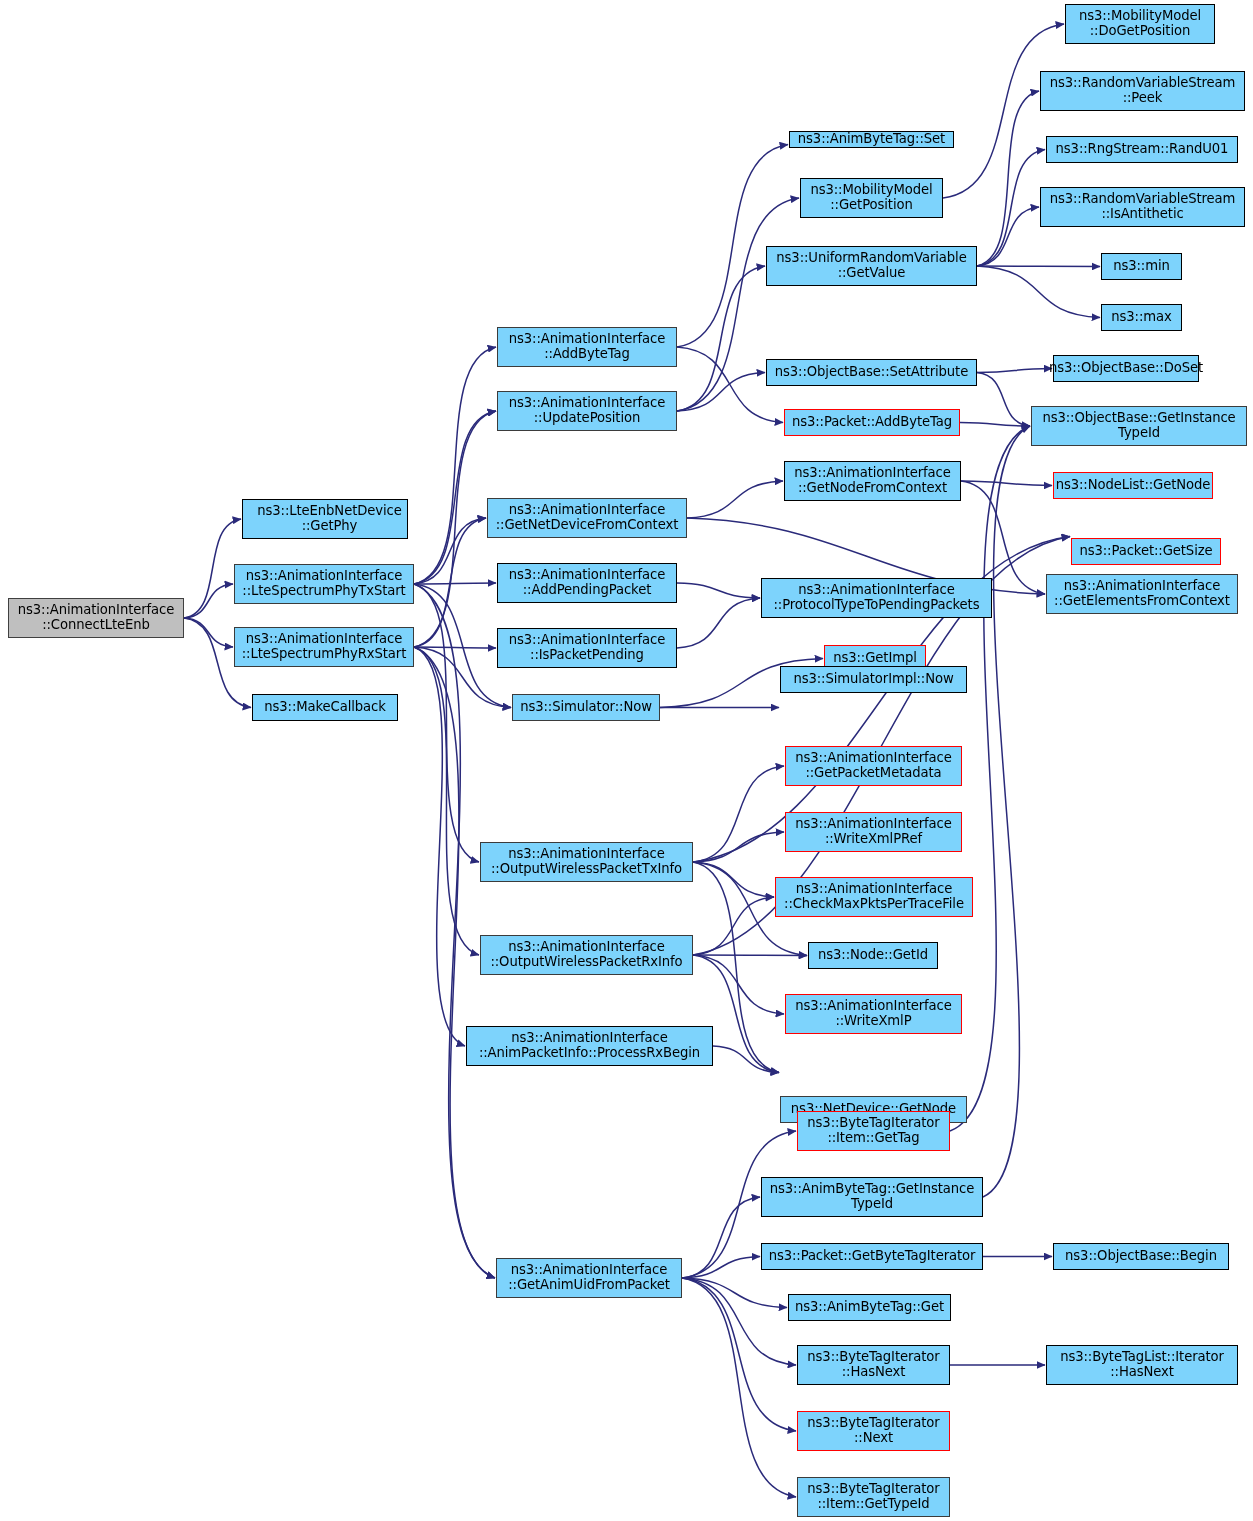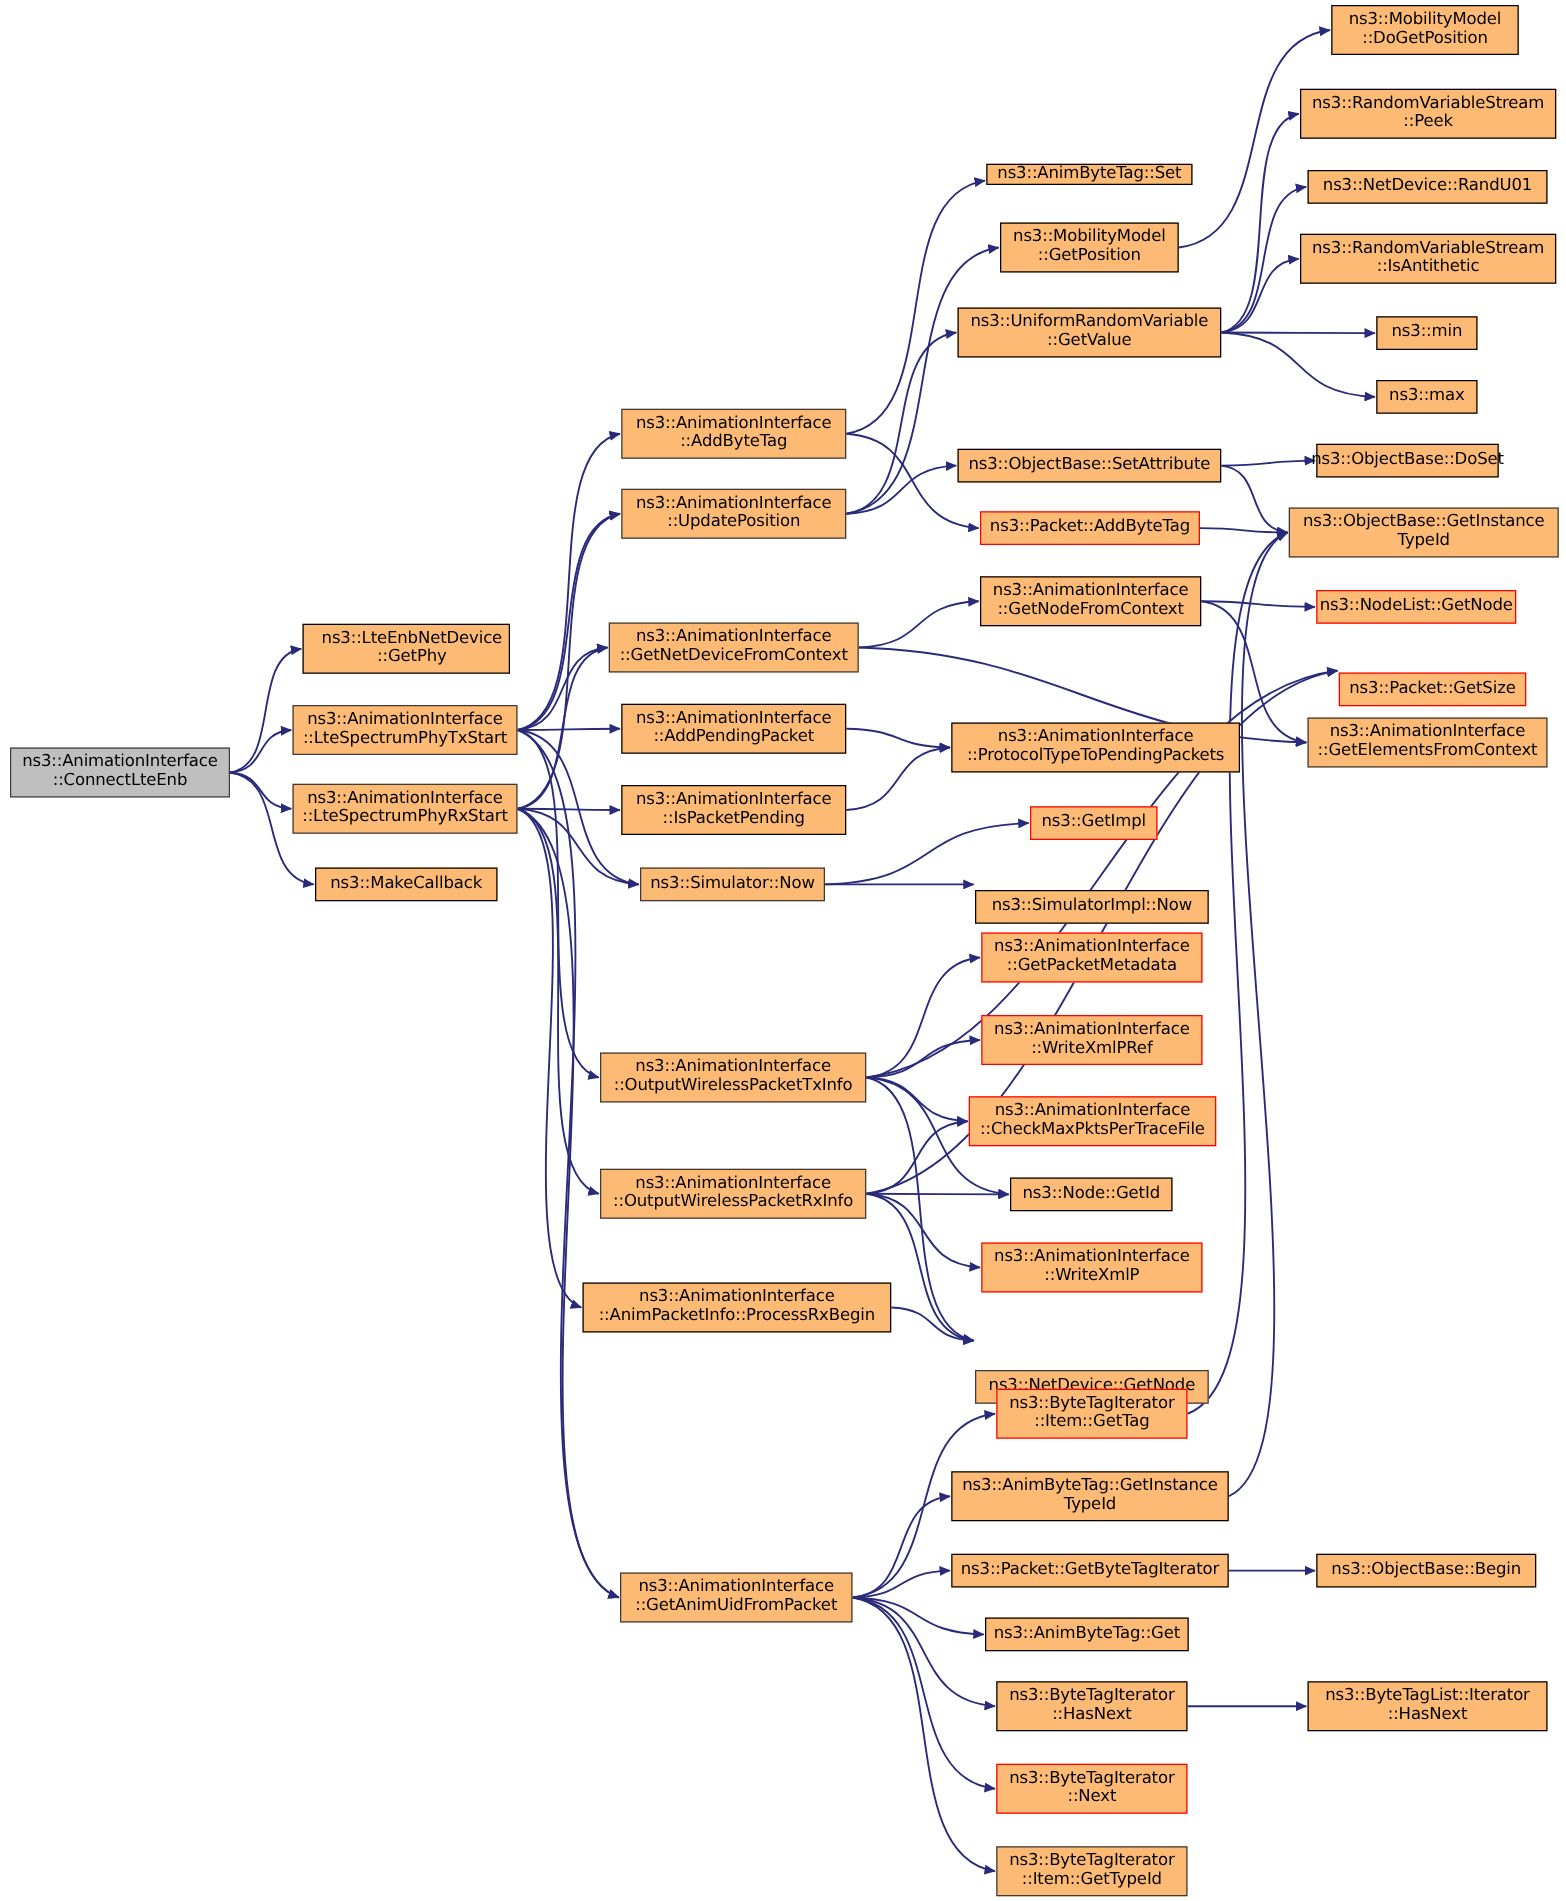--- a/index.html
+++ b/index.html
@@ -9,21 +9,21 @@
     height:1521px;
     background:#ffffff;
     font-family:"DejaVu Sans","Liberation Sans",sans-serif;
     overflow:hidden;
   }
   svg#edges{position:absolute;left:0;top:0;width:1253px;height:1521px;pointer-events:none;}
   .node{
     position:absolute;
     box-sizing:border-box;
     border:1px solid #000000;
-    background:#fdba74;
+    background:#7dd3fc;
     color:#000000;
     display:flex;
     align-items:center;
     justify-content:center;
     text-align:center;
     line-height:1.12;
     font-size:13.2px;
     letter-spacing:-0.1px;
     white-space:pre-line;
     padding:0 3px;
@@ -142,21 +142,21 @@
 ::GetPosition</div>
       <div class="node" style="left: 766px; top: 246px; width: 211px; height: 40px;">ns3::UniformRandomVariable
 ::GetValue</div>
       <div class="node" style="left: 766px; top: 359px; width: 211px; height: 27px;">ns3::ObjectBase::SetAttribute</div>
       <div class="node red" style="left: 784px; top: 409px; width: 176px; height: 27px;">ns3::Packet::AddByteTag</div>
       <div class="node" style="left: 784px; top: 461px; width: 177px; height: 40px;">ns3::AnimationInterface
 ::GetNodeFromContext</div>
       <div class="node" style="left: 761px; top: 578px; width: 231px; height: 40px;">ns3::AnimationInterface
 ::ProtocolTypeToPendingPackets</div>
       <div class="node red" style="left: 824px; top: 645px; width: 102px; height: 27px;">ns3::GetImpl</div>
-      <div class="node" style="left: 780px; top: 712px; width: 187px; height: 27px;">ns3::SimulatorImpl::Now</div>
+      <div class="node" style="left: 780px; top: 666px; width: 187px; height: 27px;">ns3::SimulatorImpl::Now</div>
       <div class="node red" style="left: 785px; top: 746px; width: 177px; height: 40px;">ns3::AnimationInterface
 ::GetPacketMetadata</div>
       <div class="node red" style="left: 785px; top: 812px; width: 177px; height: 40px;">ns3::AnimationInterface
 ::WriteXmlPRef</div>
       <div class="node red" style="left: 775px; top: 877px; width: 198px; height: 40px;">ns3::AnimationInterface
 ::CheckMaxPktsPerTraceFile</div>
       <div class="node" style="left: 808px; top: 942px; width: 130px; height: 27px;">ns3::Node::GetId</div>
       <div class="node red" style="left: 785px; top: 994px; width: 177px; height: 40px;">ns3::AnimationInterface
 ::WriteXmlP</div>
       <div class="node thick" style="left: 780px; top: 1096px; width: 187px; height: 27px;">ns3::NetDevice::GetNode</div>
@@ -169,21 +169,21 @@
       <div class="node" style="left: 797px; top: 1345px; width: 153px; height: 40px;">ns3::ByteTagIterator
 ::HasNext</div>
       <div class="node red" style="left: 797px; top: 1411px; width: 153px; height: 40px;">ns3::ByteTagIterator
 ::Next</div>
       <div class="node thick" style="left: 797px; top: 1477px; width: 153px; height: 40px;">ns3::ByteTagIterator
 ::Item::GetTypeId</div>
       <div class="node" style="left: 1065px; top: 4px; width: 150px; height: 40px;">ns3::MobilityModel
 ::DoGetPosition</div>
       <div class="node" style="left: 1040px; top: 71px; width: 205px; height: 40px;">ns3::RandomVariableStream
 ::Peek</div>
-      <div class="node" style="left: 1046px; top: 136px; width: 192px; height: 27px;">ns3::NetDevice::RandU01</div>
+      <div class="node" style="left: 1046px; top: 136px; width: 192px; height: 27px;">ns3::RngStream::RandU01</div>
       <div class="node" style="left: 1040px; top: 187px; width: 205px; height: 40px;">ns3::RandomVariableStream
 ::IsAntithetic</div>
       <div class="node" style="left: 1101px; top: 253px; width: 81px; height: 27px;">ns3::min</div>
       <div class="node" style="left: 1101px; top: 304px; width: 81px; height: 27px;">ns3::max</div>
       <div class="node" style="left: 1053px; top: 355px; width: 146px; height: 27px;">ns3::ObjectBase::DoSet</div>
       <div class="node thick" style="left: 1031px; top: 406px; width: 216px; height: 40px;">ns3::ObjectBase::GetInstance
 TypeId</div>
       <div class="node red" style="left: 1053px; top: 472px; width: 160px; height: 27px;">ns3::NodeList::GetNode</div>
       <div class="node red" style="left: 1071px; top: 538px; width: 150px; height: 27px;">ns3::Packet::GetSize</div>
       <div class="node thick" style="left: 1046px; top: 574px; width: 192px; height: 40px;">ns3::AnimationInterface

